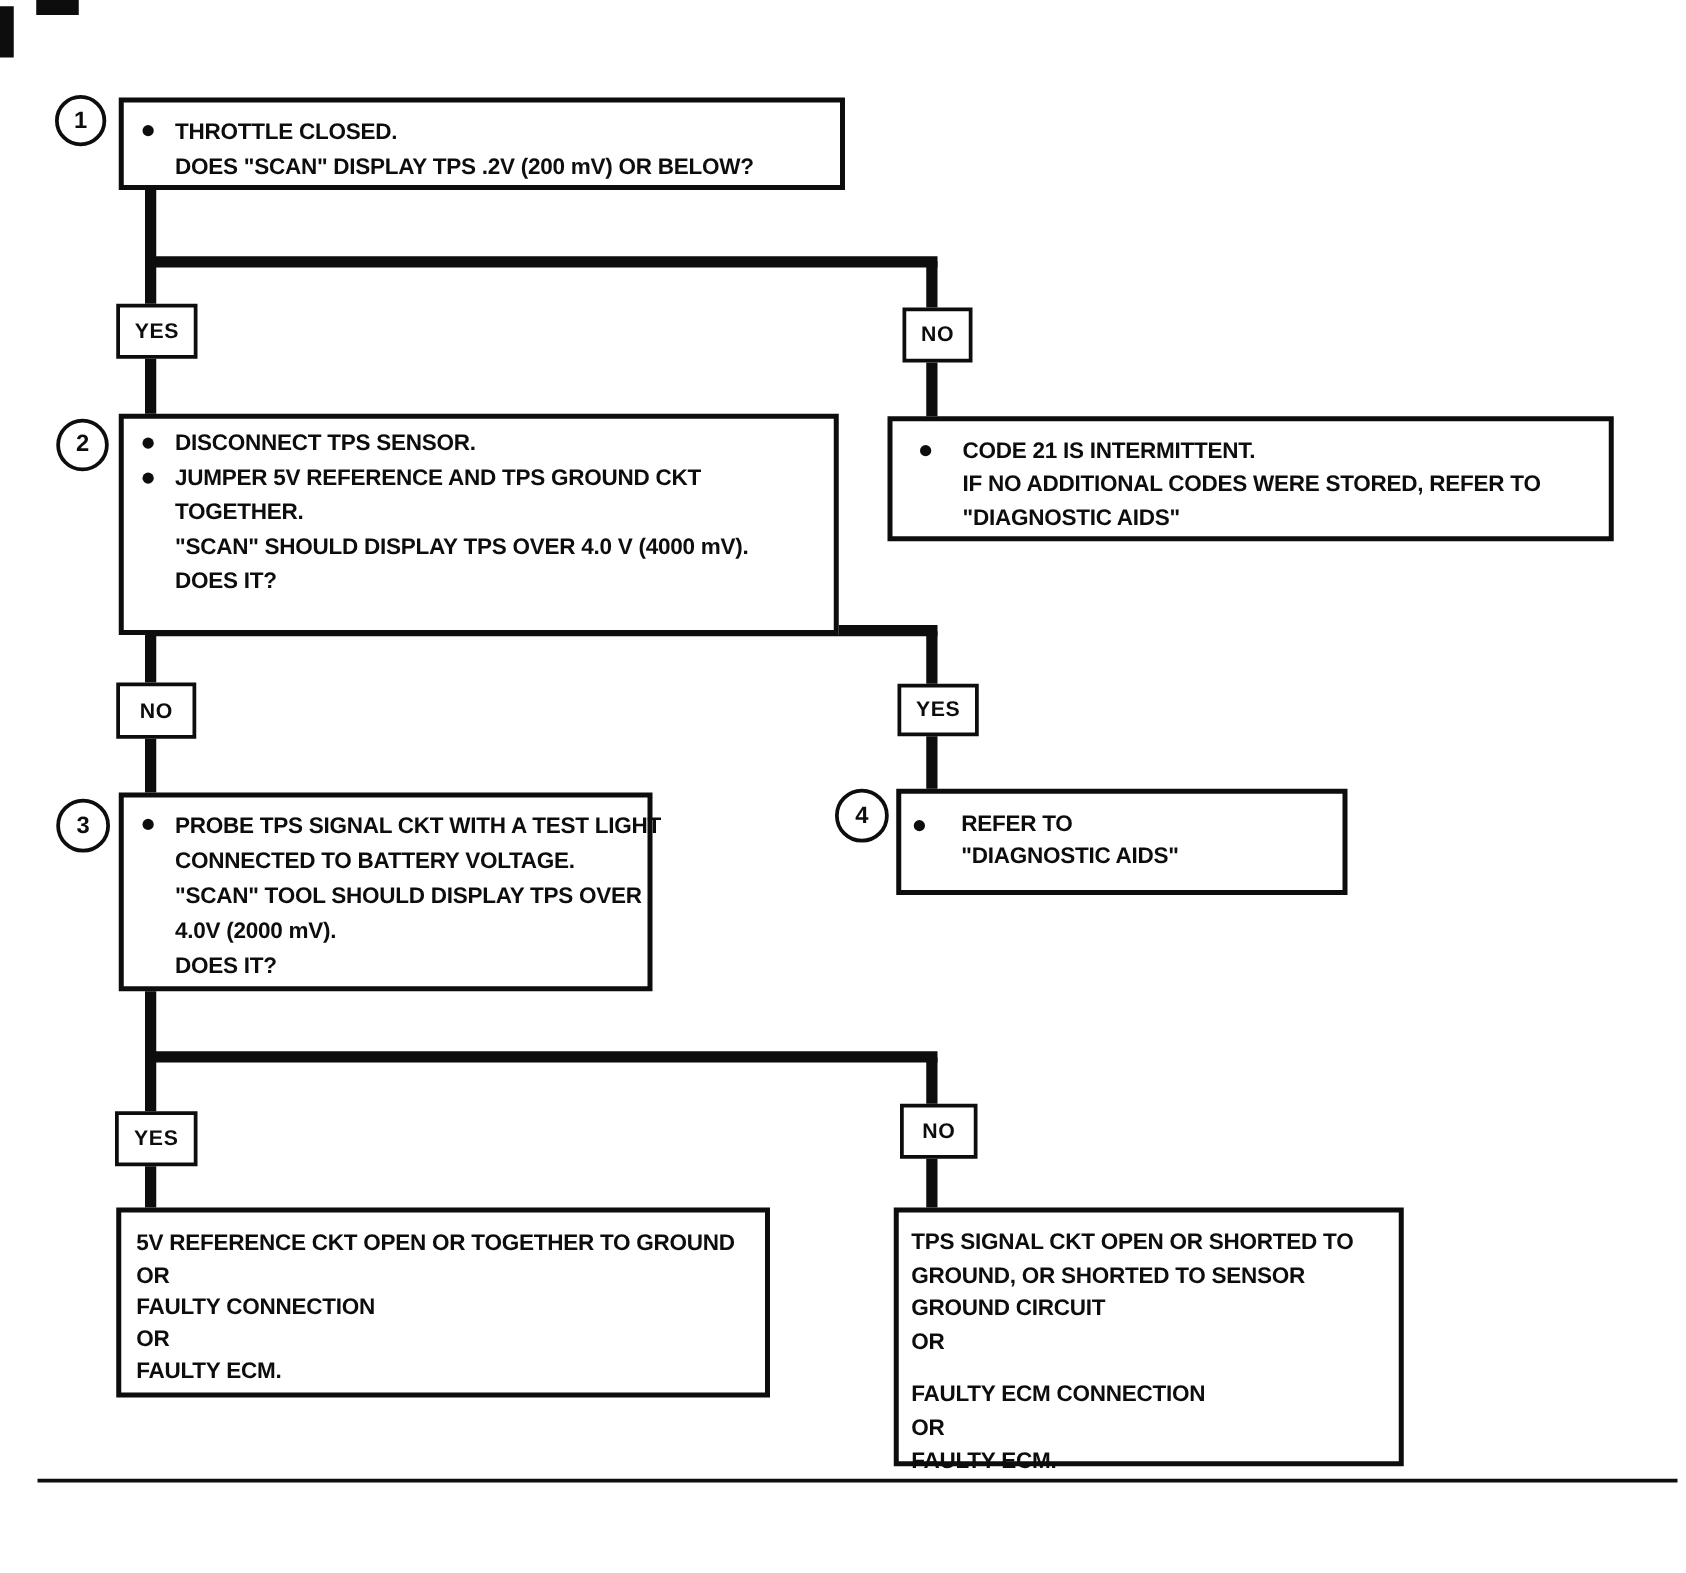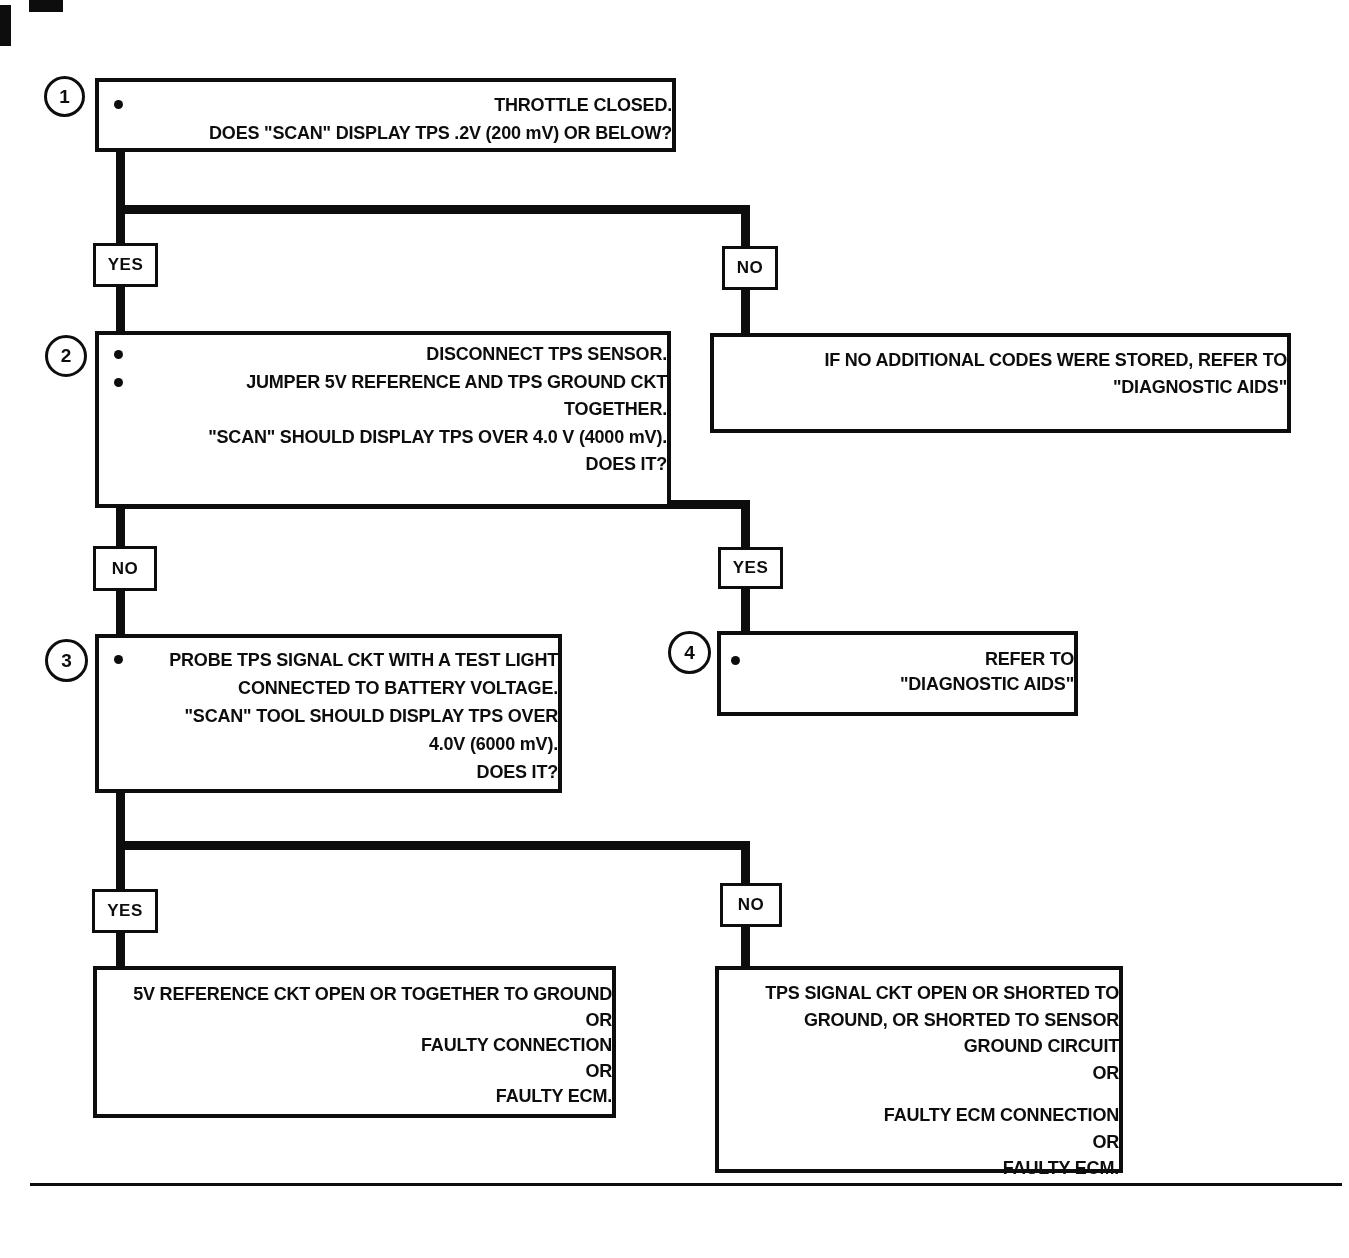--- a/index.html
+++ b/index.html
@@ -9,21 +9,20 @@
     background:#ffffff;
     font-family:"Liberation Sans", sans-serif;
     color:#0d0d0d;
     overflow:hidden;
   }
   .box{
     position:absolute;
     border:4px solid #0d0d0d;
     background:#ffffff;
     box-sizing:border-box;
-    text-align:right;
   }
   .content{position:relative;}
   .line{
     position:relative;
     font-weight:bold;
     font-size:18px;
     letter-spacing:-0.2px;
     white-space:nowrap;
     color:#0d0d0d;
   }
@@ -126,49 +125,53 @@
       </div>
       <div class="line" style="line-height:27.5px;">
         <span>DOES IT?</span>
       </div>
     </div>
   </div>
 
   <div class="box bul34" style="left:710px;top:333px;width:581px;height:100px;">
     <div class="content" style="padding:10px 0 0 56px;">
       <div class="line" style="line-height:27px;">
+        <span class="bullet"></span>
+        <span>CODE 21 IS INTERMITTENT.</span>
+      </div>
+      <div class="line" style="line-height:27px;">
         <span>IF NO ADDITIONAL CODES WERE STORED, REFER TO</span>
       </div>
       <div class="line" style="line-height:27px;">
         <span>"DIAGNOSTIC AIDS"</span>
       </div>
     </div>
   </div>
 
   <div class="tag" style="left:93px;top:546px;width:64px;height:45px;">
     <span>NO</span>
   </div>
   <div class="tag" style="left:718px;top:547px;width:65px;height:42px;">
     <span>YES</span>
   </div>
 
-  <div class="box" style="left:95px;top:634px;width:467px;height:159px;">
+  <div class="box" style="left:95px;top:634px;width:427px;height:159px;">
     <div class="content" style="padding:8px 0 0 41px;">
       <div class="line" style="line-height:28px;">
         <span class="bullet"></span>
         <span>PROBE TPS SIGNAL CKT WITH A TEST LIGHT</span>
       </div>
       <div class="line" style="line-height:28px;">
         <span>CONNECTED TO BATTERY VOLTAGE.</span>
       </div>
       <div class="line" style="line-height:28px;">
         <span>"SCAN" TOOL SHOULD DISPLAY TPS OVER</span>
       </div>
       <div class="line" style="line-height:28px;">
-        <span>4.0V (6000 mV).</span>
+        <span>4.0V (2000 mV).</span>
       </div>
       <div class="line" style="line-height:28px;">
         <span>DOES IT?</span>
       </div>
     </div>
   </div>
 
   <div class="box bul38" style="left:717px;top:631px;width:361px;height:85px;">
     <div class="content" style="padding:12px 0 0 48px;">
       <div class="line" style="line-height:25px;">

